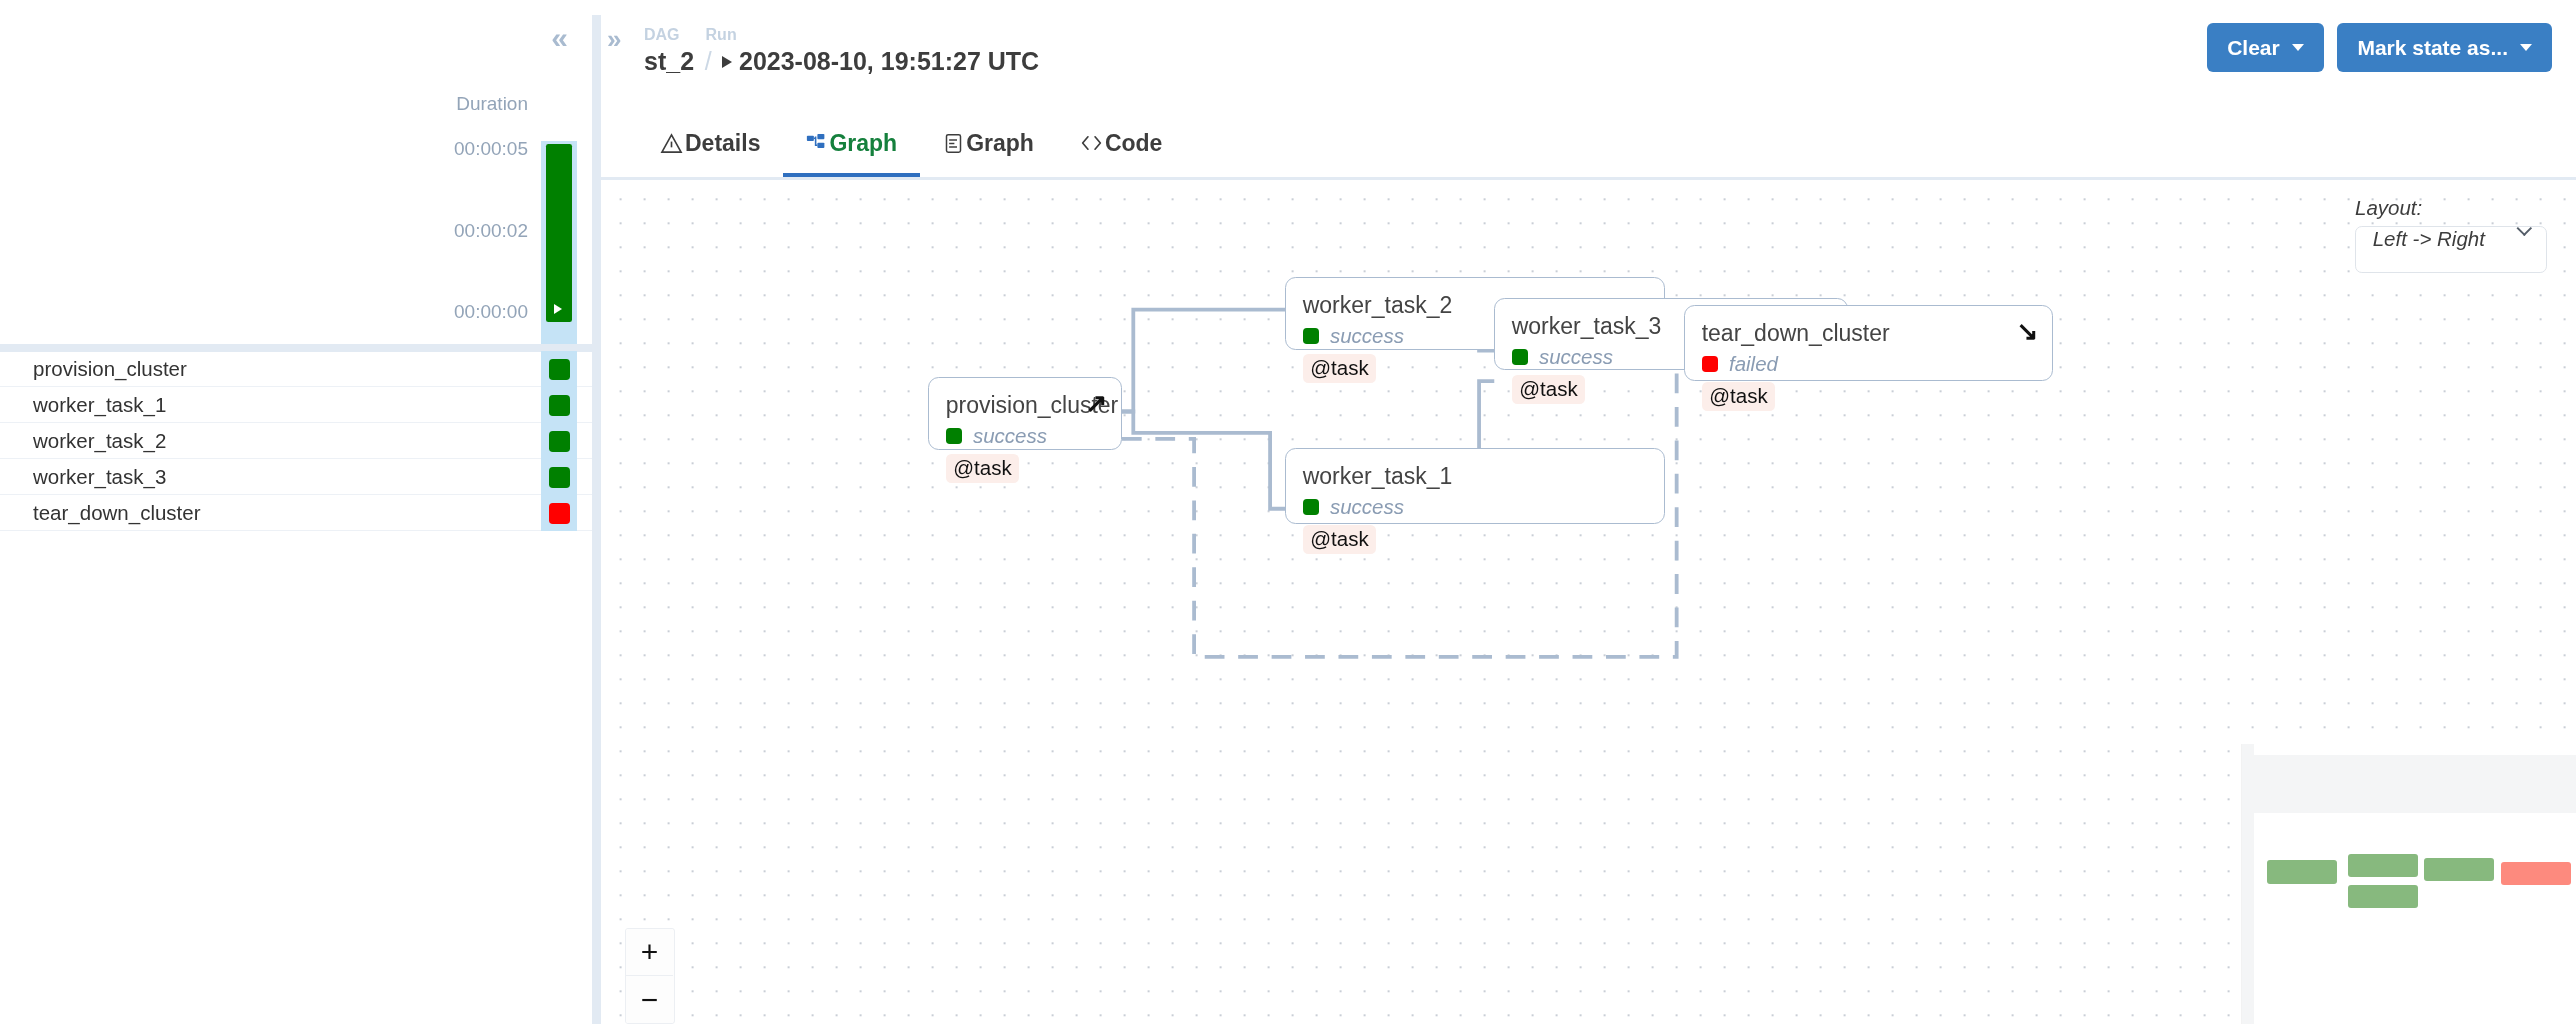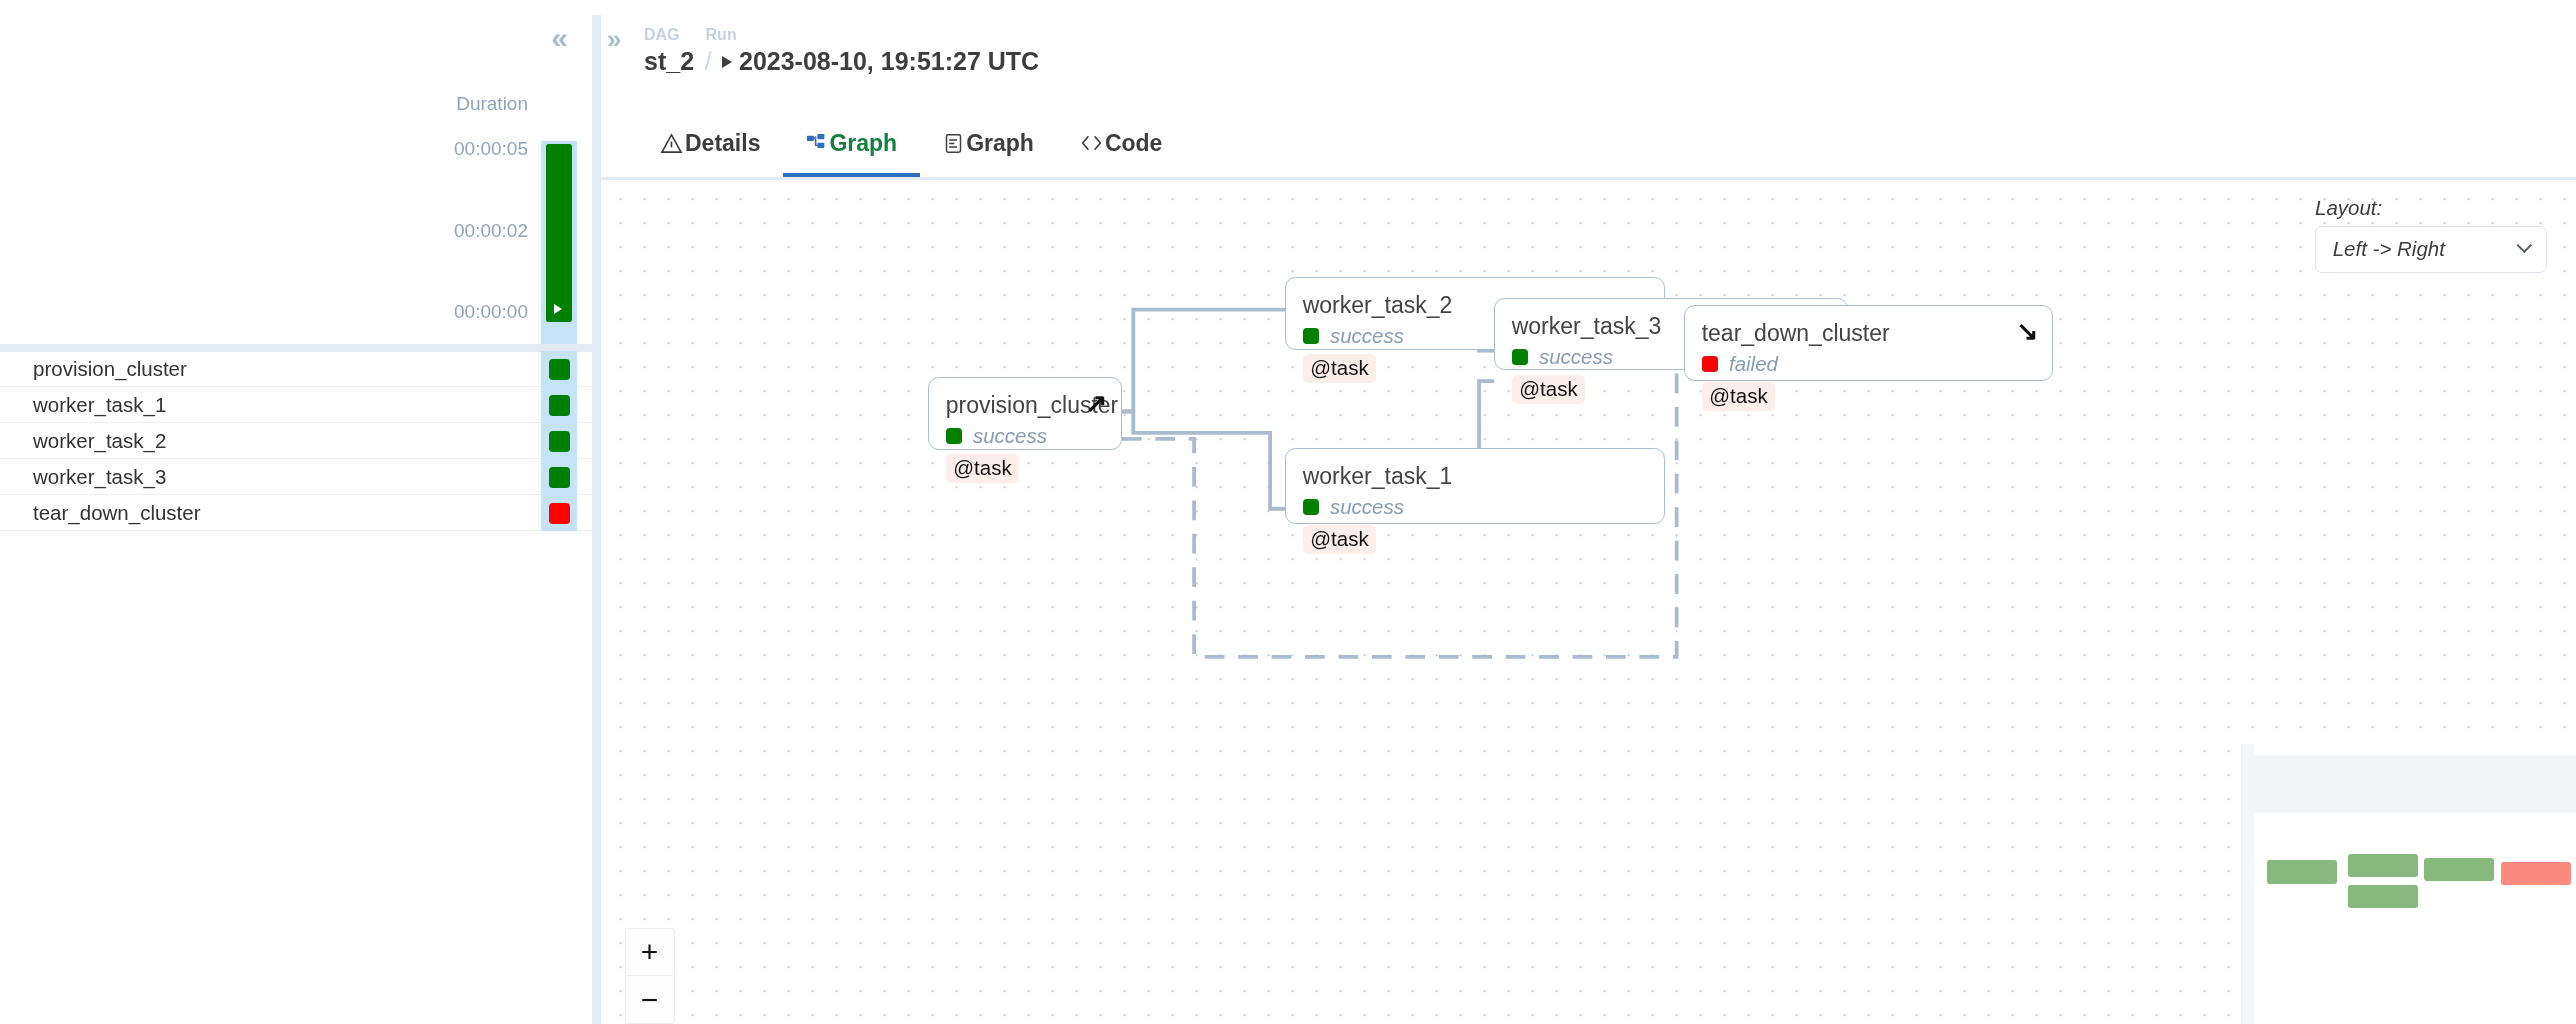--- a/index.html
+++ b/index.html
@@ -165,23 +165,23 @@
     overflow: hidden;
   }
 
   .layout-ctl {
     position: absolute; right: 29px; top: 13.7px;
     z-index: 6;
     font-style: italic;
   }
   .layout-ctl .lbl { font-size: 20.5px; color: #3d3d3d; margin-bottom: 6px; }
   .select {
-    width: 232px; height: 47px;
+    width: 192px; height: 47px;
     border: 1.5px solid #dfe4ea; border-radius: 6.8px;
-    background: #fff; display: flex; align-items: center;
+    background: #fff; display: flex; 
     justify-content: space-between; padding: 0 16.7px;
     font-size: 20.5px; color: #3d3d3d; cursor: pointer;
   }
   .chev { width: 10.6px; height: 10.6px; border-right: 2.3px solid #545d68;
           border-bottom: 2.3px solid #545d68; transform: rotate(45deg) translate(-3px,-3px); }
 
   
   .node {
     position: absolute;
     background: #fff;
@@ -306,20 +306,30 @@
         <span>Run</span>
       </div>
 
       <div class="bc-main">
         <span>st_2</span>
         <span class="slash">/</span>
         <span class="run-play"></span>
         <span>2023-08-10, 19:51:27 UTC</span>
       </div>
 
+      <div class="hdr-btns">
+        <button class="btn">
+          <span>Clear</span>
+          <span class="caret-d"></span>
+        </button>
+        <button class="btn">
+          <span>Mark state as...</span>
+          <span class="caret-d"></span>
+        </button>
+      </div>
     </div>
 
     <div class="tabs">
       <div class="tab">
         <span class="tico">
           <svg width="23" height="23" viewBox="0 0 24 24">
               <path d="M12 3 L22 21 H2 Z" fill="none" stroke="#3d3d3d" stroke-width="1.7"></path>
               <line x1="12" y1="10" x2="12" y2="16" stroke="#3d3d3d" stroke-width="1.7"></line>
             </svg>
         </span>

